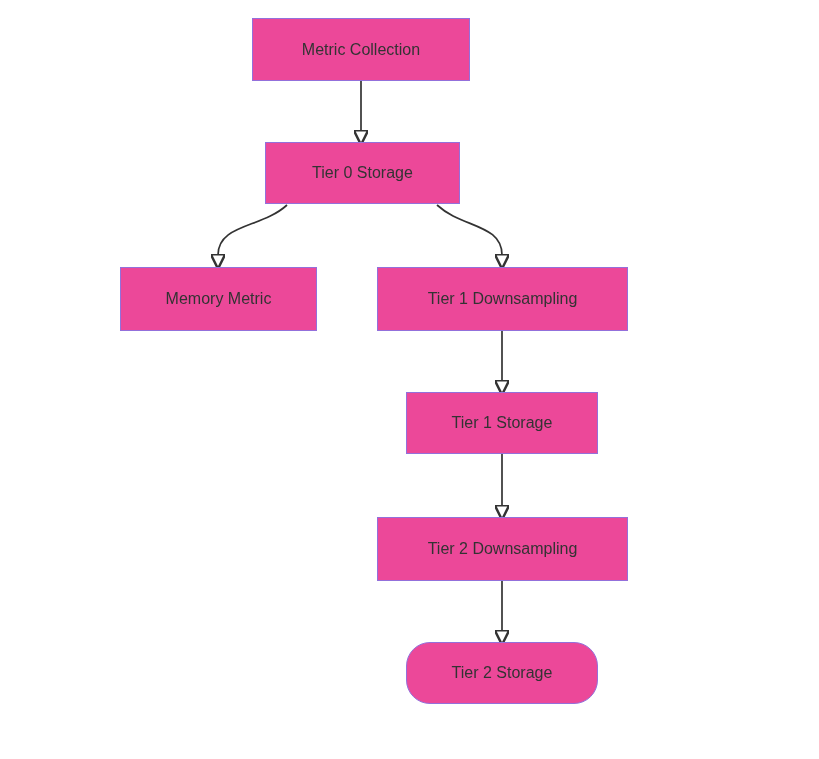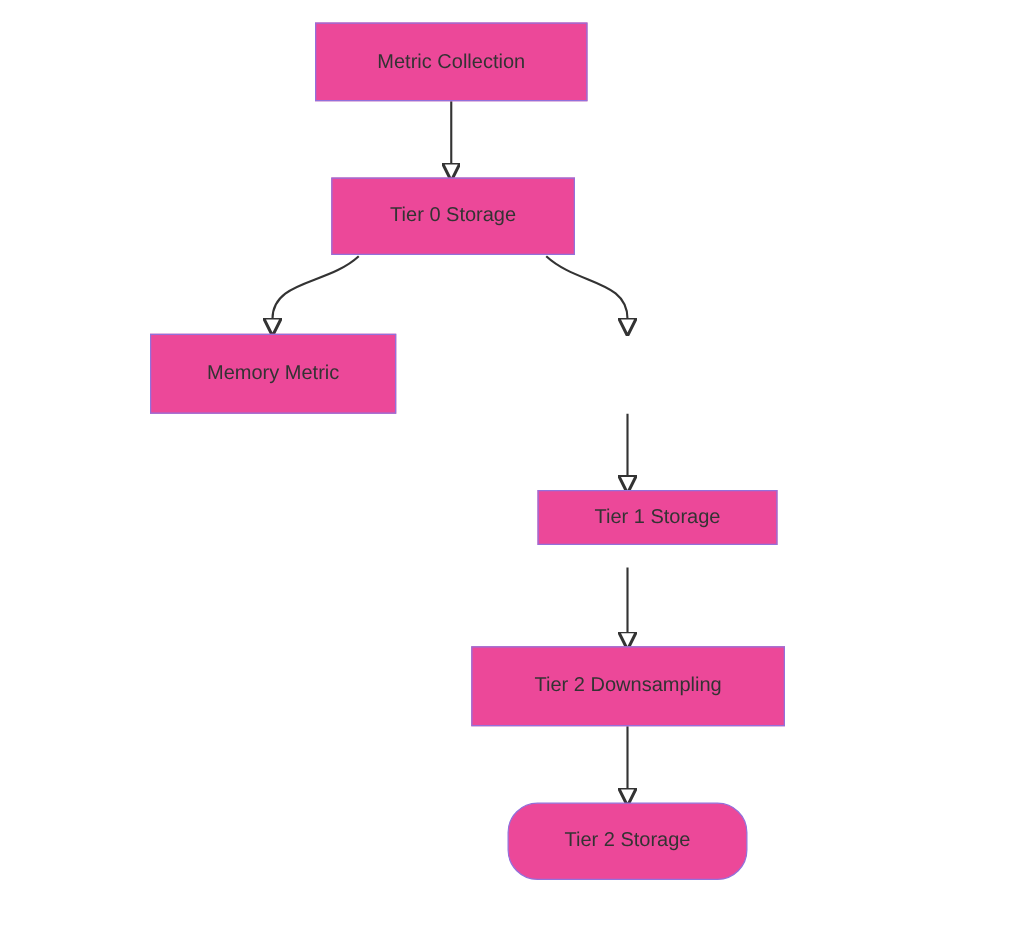--- a/index.html
+++ b/index.html
@@ -38,21 +38,21 @@
     align-items: center;
     justify-content: center;
     text-align: center;
     white-space: nowrap;
   }
   
   .n-metric   { left: 252px; top:  18px; width: 218px; height: 63px; }
   .n-tier0    { left: 265px; top: 142px; width: 195px; height: 62px; }
   .n-memcache { left: 120px; top: 267px; width: 197px; height: 64px; }
   .n-t1down   { left: 377px; top: 267px; width: 251px; height: 64px; }
-  .n-t1store  { left: 430px; top: 392px; width: 192px; height: 44px; }
+  .n-t1store  { left: 406px; top: 392px; width: 192px; height: 62px; }
   .n-t2down   { left: 377px; top: 517px; width: 251px; height: 64px; }
   .n-t2store  { left: 406px; top: 642px; width: 192px; height: 62px; border-radius: 24px; }
 </style>
 </head>
 <body>
 
 <div class="canvas">
 
   <svg class="edges" viewBox="0 0 819 759" xmlns="http://www.w3.org/2000/svg" aria-hidden="true">
     <defs>
@@ -73,20 +73,23 @@
   </div>
 
   <div class="node n-tier0">
     <span>Tier 0 Storage</span>
   </div>
 
   <div class="node n-memcache">
     <span>Memory Metric</span>
   </div>
 
+  <div class="node n-t1down">
+    <span>Tier 1 Downsampling</span>
+  </div>
 
   <div class="node n-t1store">
     <span>Tier 1 Storage</span>
   </div>
 
   <div class="node n-t2down">
     <span>Tier 2 Downsampling</span>
   </div>
 
   <div class="node n-t2store">

